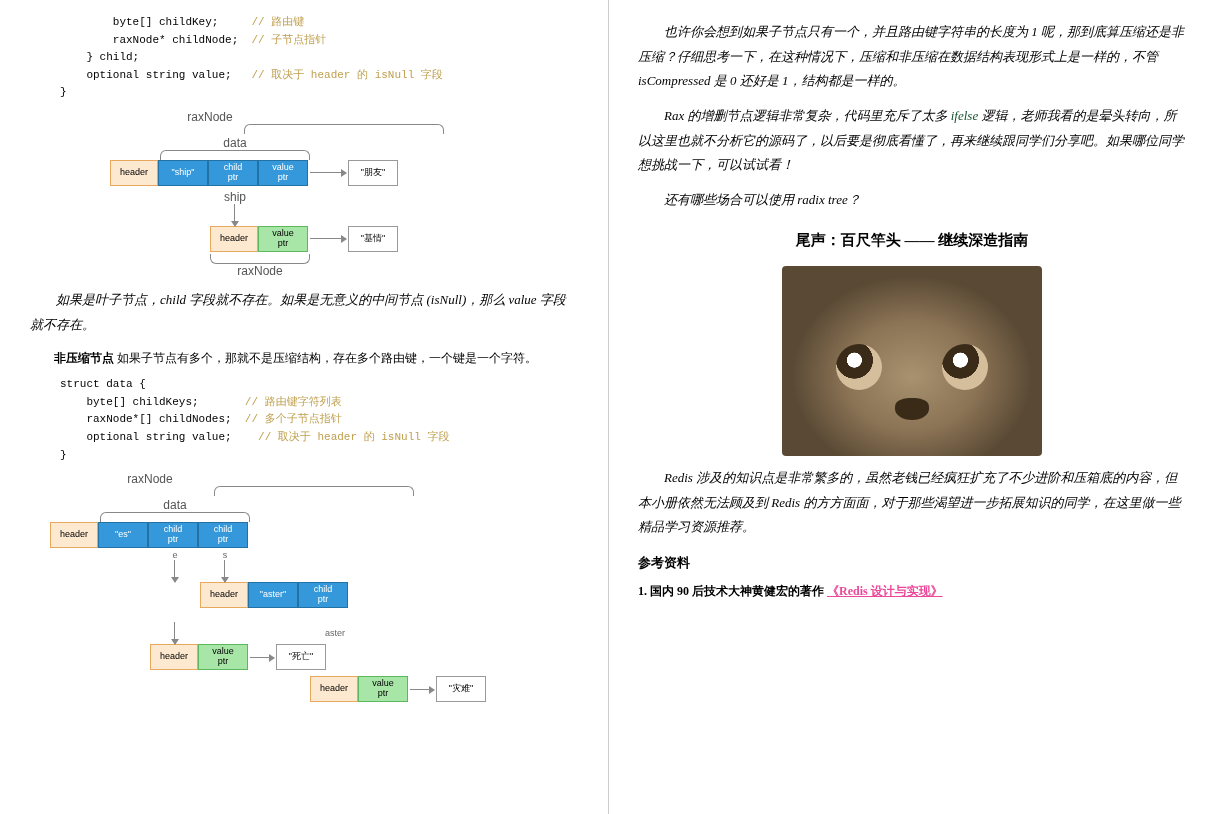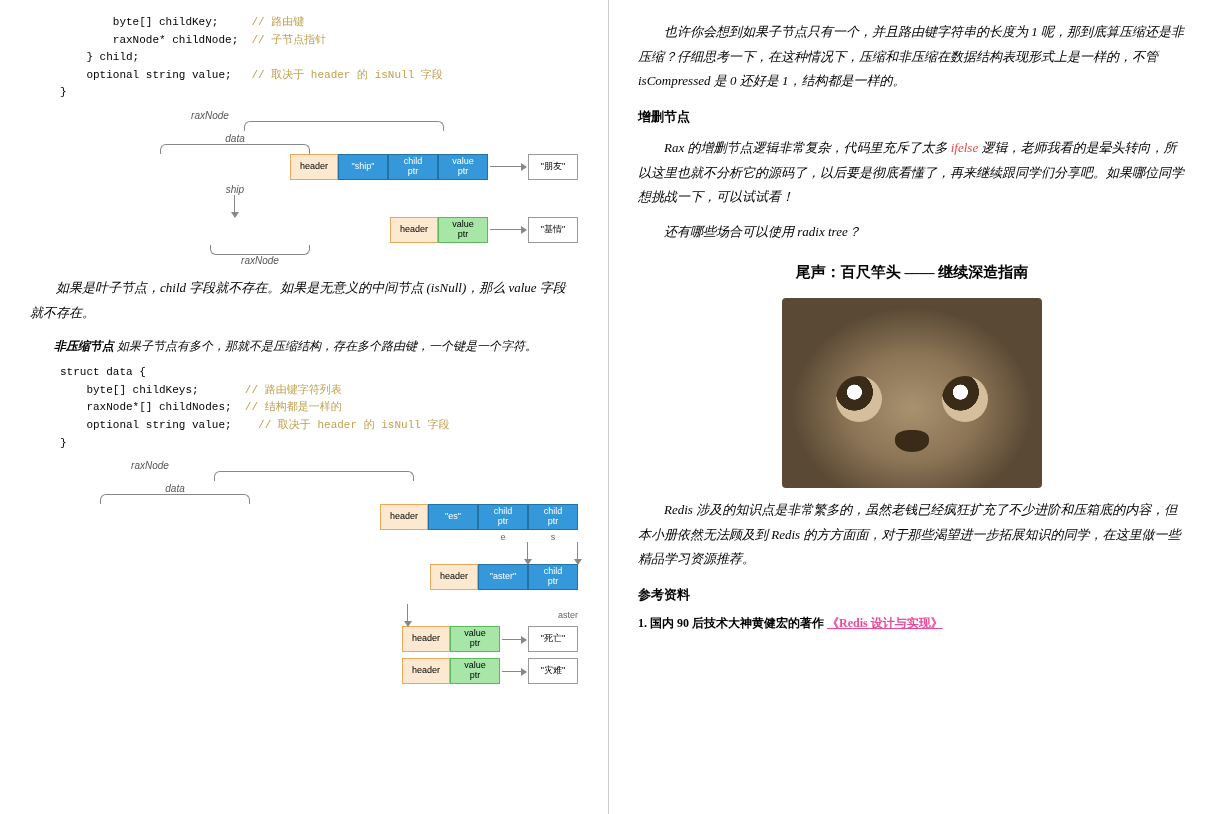--- a/index.html
+++ b/index.html
@@ -27,21 +27,21 @@
     background: #ccc;
   }
   .code-block {
     font-family: "Courier New", monospace;
     font-size: 11px;
     line-height: 1.6;
     white-space: pre;
     margin: 4px 0 8px 30px;
   }
   .comment { color: #c0a050; }
-  .kw-red { color: #ef4444; }
+  .kw-red { color: #14532d; }
   .body-text {
     font-size: 13px;
     line-height: 1.9;
     text-indent: 2em;
     margin: 10px 0;
     font-style: italic;
   }
   .body-text-noindent {
     font-size: 12px;
     line-height: 1.9;
@@ -57,22 +57,22 @@
     font-size: 15px;
     font-weight: bold;
     text-align: center;
     margin: 18px 0 16px 0;
   }
   .english { font-family: "Times New Roman", serif; }
   .link { color: #ec4899; text-decoration: underline; }
 
   
   .diagram { margin: 6px 0 8px 40px; }
-  .d-label { font-size: 10px; font-family: Arial, sans-serif; color: #555; text-align: center; font-style: italic; }
-  .d-row { display: flex; align-items: center; justify-content: flex-end; }
+  .d-label { font-size: 12px; font-family: Arial, sans-serif; color: #555; text-align: center; }
+  .d-row { display: flex; align-items: center; }
   .cell {
     border: 1px solid #888;
     font-size: 9px;
     font-family: Arial, sans-serif;
     display: flex;
     align-items: center;
     justify-content: center;
     text-align: center;
     height: 26px;
     padding: 0 4px;
@@ -167,27 +167,27 @@
 ptr</div>
       <div class="arrw"></div>
       <div class="cell c-white">"基情"</div>
     </div>
     <div class="brace-bot" style="width:100px;margin-left:100px;margin-top:2px;"></div>
     <div class="d-label" style="width:100px;margin-left:100px;">raxNode</div>
   </div>
 
   <p class="body-text">如果是叶子节点，child 字段就不存在。如果是无意义的中间节点 (isNull)，那么 value 字段就不存在。</p>
 
-  <p class="body-text-noindent" style="text-indent:2em;font-style:italic;">
+  <p class="body-text-noindent" style="text-indent:2em;">
     <span class="bold">非压缩节点</span><span> 如果子节点有多个，那就不是压缩结构，存在多个路由键，一个键是一个字符。</span>
   </p>
 
   <div class="code-block"><span>struct data {</span>
 <span>    byte[] childKeys;       </span><span class="comment">// 路由键字符列表</span>
-<span>    raxNode*[] childNodes;  </span><span class="comment">// 结构都是一样的</span>
+<span>    raxNode*[] childNodes;  </span><span class="comment">// 多个子节点指针</span>
 <span>    optional string value;    </span><span class="comment">// 取决于 header 的 isNull 字段</span>
 <span>}</span></div>
 
   <div class="diagram" style="margin-left:20px;">
     <div class="d-label" style="width:200px;margin-left:0;">raxNode</div>
     <div class="brace-top" style="width:200px;"></div>
     <div class="d-label" style="width:150px;margin-left:50px;margin-top:2px;">data</div>
     <div class="brace-top" style="width:150px;margin-left:50px;"></div>
     <div class="d-row">
       <div class="cell c-orange">header</div>
@@ -236,21 +236,20 @@
       <div class="cell c-white">"灾难"</div>
     </div>
   </div>
 
 </div>
 
 <div class="page">
 
   <p class="body-text">也许你会想到如果子节点只有一个，并且路由键字符串的长度为 1 呢，那到底算压缩还是非压缩？仔细思考一下，在这种情况下，压缩和非压缩在数据结构表现形式上是一样的，不管 isCompressed 是 0 还好是 1，结构都是一样的。</p>
 
-  <div class="h4">增删节点</div>
 
   <p class="body-text">
     <span>Rax 的增删节点逻辑非常复杂，代码里充斥了太多 </span><span class="kw-red english">ifelse</span><span> 逻辑，老师我看的是晕头转向，所以这里也就不分析它的源码了，以后要是彻底看懂了，再来继续跟同学们分享吧。如果哪位同学想挑战一下，可以试试看！</span>
   </p>
 
 
   <p class="body-text">还有哪些场合可以使用 radix tree？</p>
 
   <div class="h3">尾声：百尺竿头 —— 继续深造指南</div>
 

